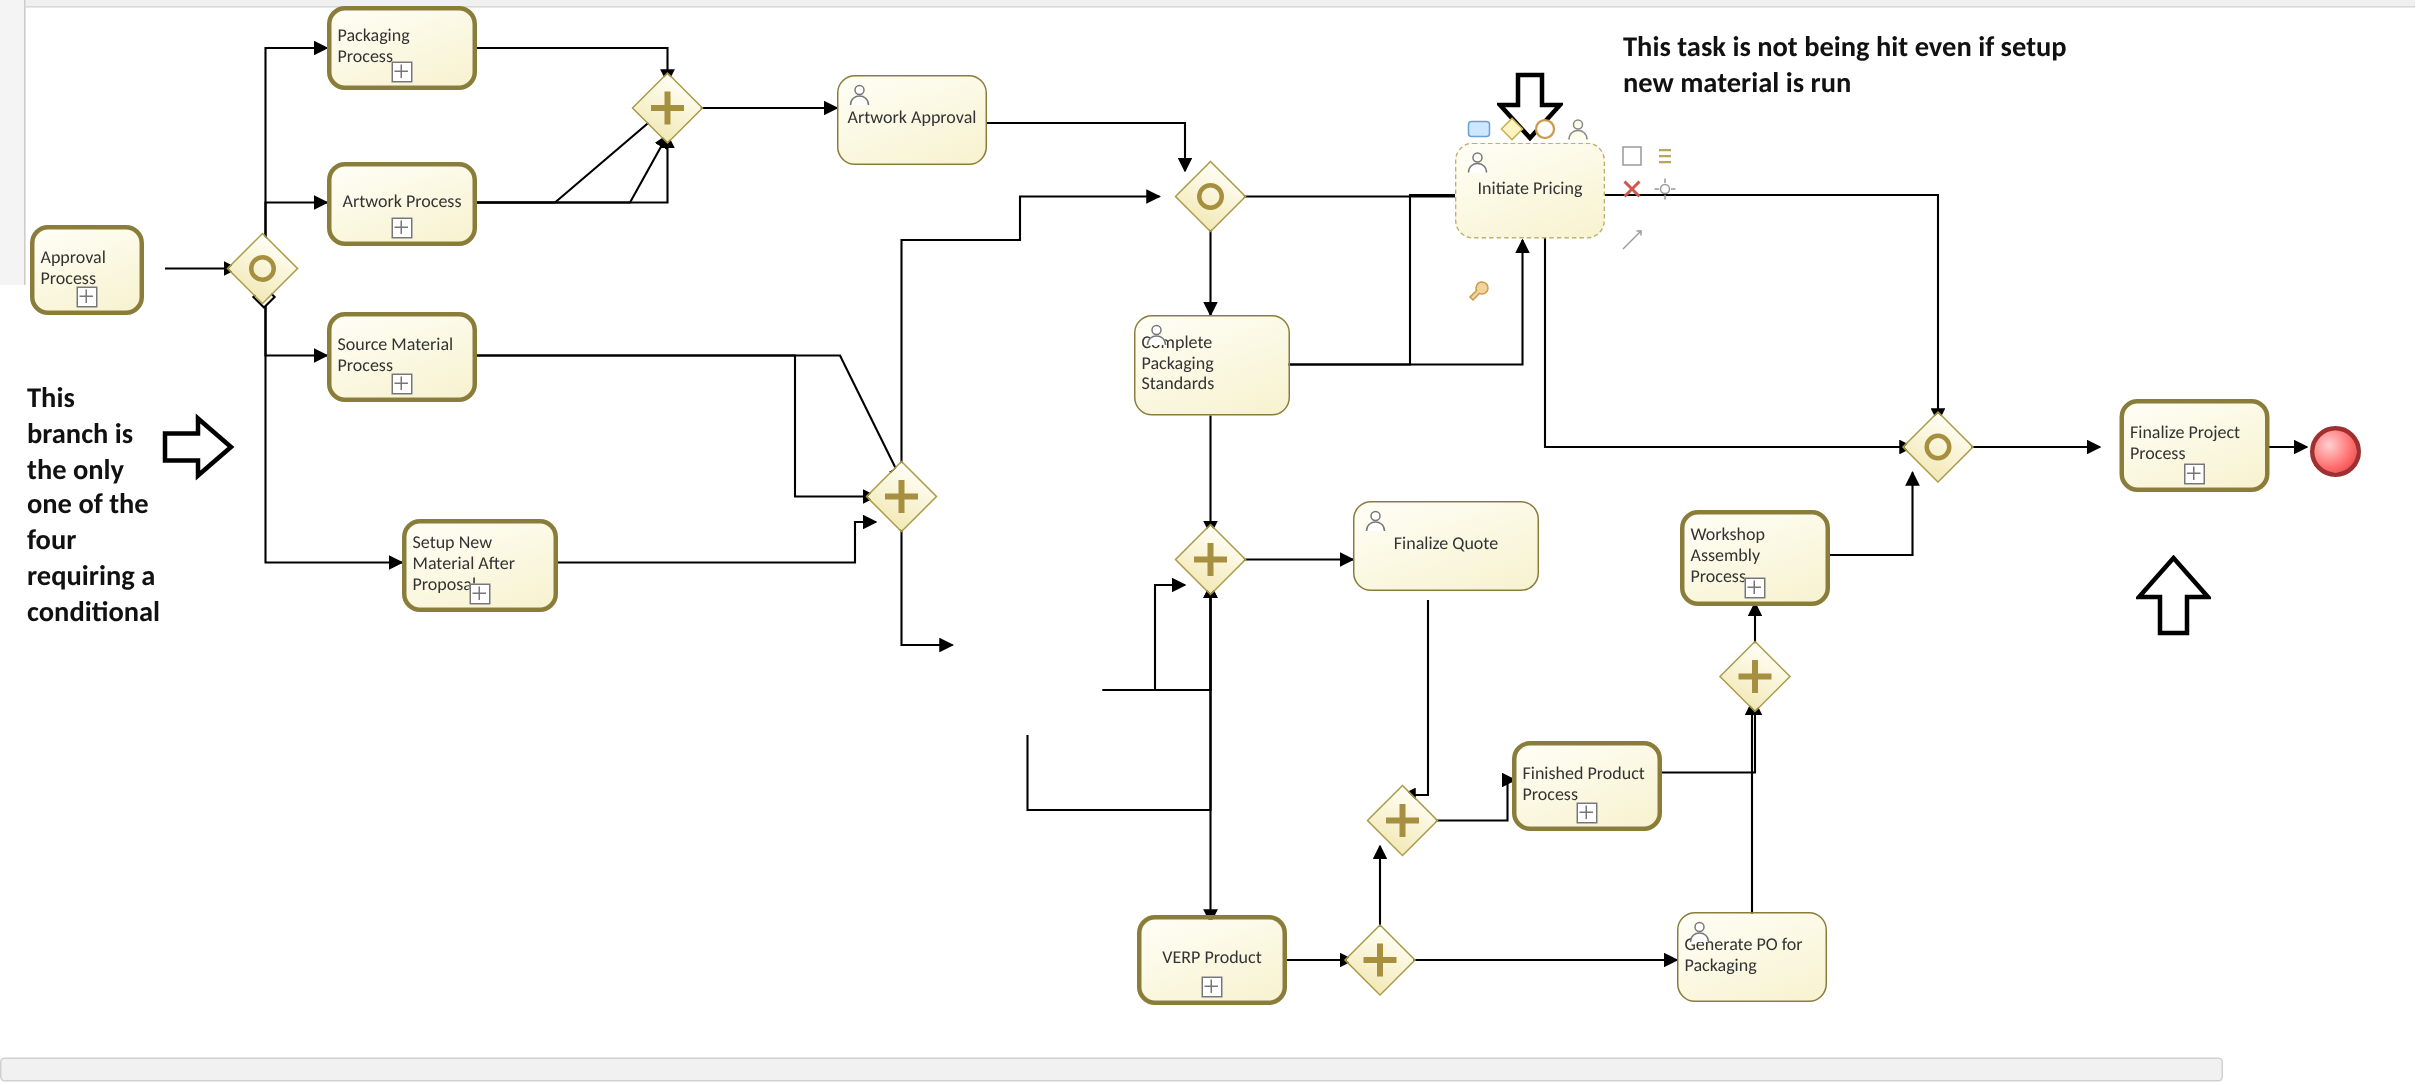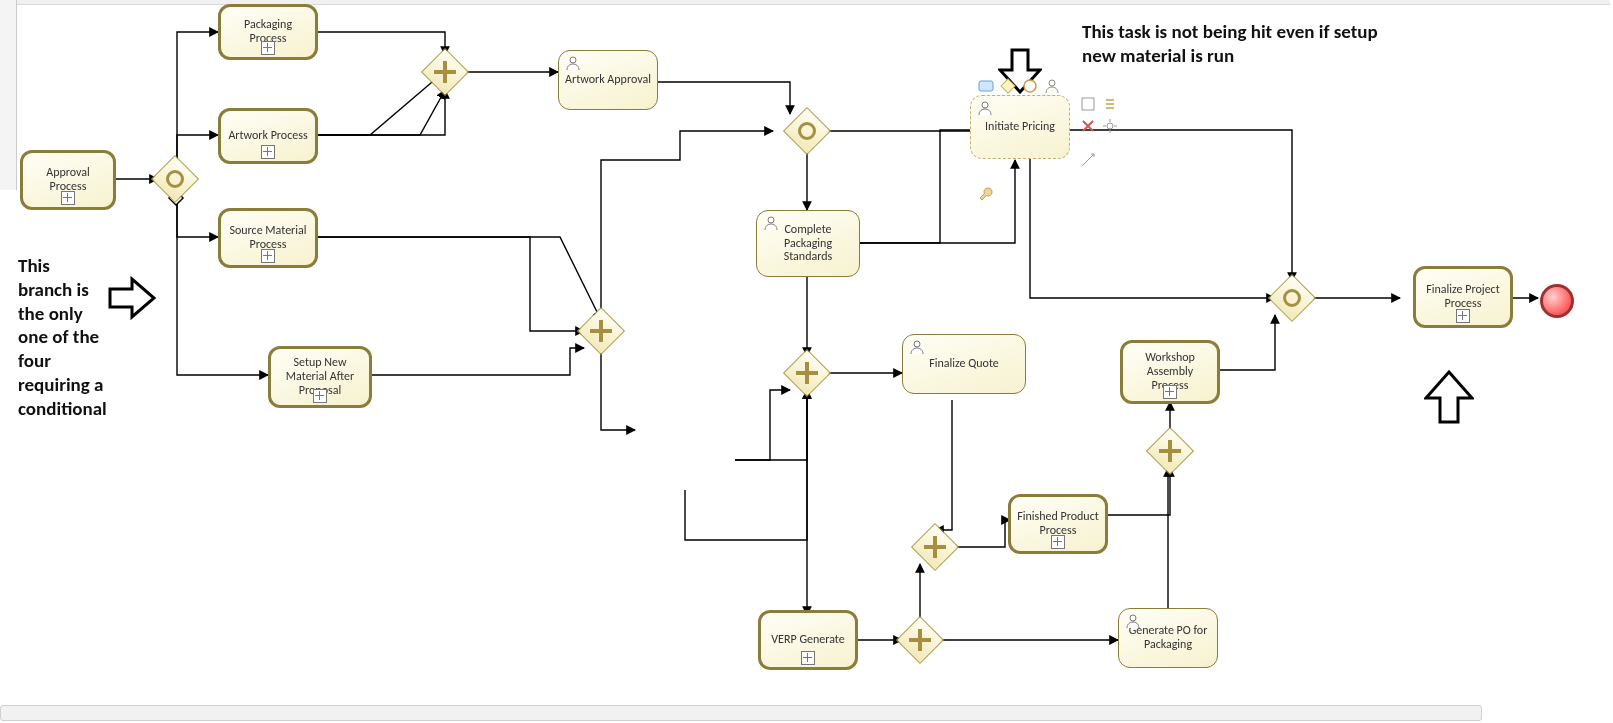--- a/index.html
+++ b/index.html
@@ -1,18 +1,18 @@
 <!DOCTYPE html>
 <html><head>
 <meta charset="utf-8">
 <style>
   html,body{margin:0;padding:0;width:1613px;height:723px;background:#fff;font-family:Calibri,Arial,sans-serif;overflow:hidden}
   .canvas{position:relative;width:1613px;height:723px}
   
-  .task{position:absolute;border:1.5px solid #8a7d3a;border-radius:12px;background:linear-gradient(160deg,#fffef6 0%,#f7f2cf 100%);font-size:12px;line-height:1.15;color:#333;display:flex;align-items:center;justify-content:center;text-align:center;padding:4px;box-sizing:border-box}
+  .task{position:absolute;border:1.5px solid #8a7d3a;border-radius:12px;background:linear-gradient(160deg,#fffef6 0%,#f7f2cf 100%);font-size:12px;line-height:1.15;color:#333;display:flex;align-items:center;justify-content:center;padding:4px;box-sizing:border-box}
   .task.thick{border-width:3px}
   .task.selected{border-style:dashed;border-color:#c0b070}
   .marker{position:absolute;bottom:2px;left:50%;transform:translateX(-50%);width:12px;height:12px;border:1px solid #777;background:#fff}
   .marker::before,.marker::after{content:"";position:absolute;background:#777}
   .marker::before{left:5px;top:1px;width:1px;height:9px}
   .marker::after{top:5px;left:1px;height:1px;width:9px}
   .user-icon{position:absolute;top:4px;left:6px;width:16px;height:16px}
   
   .gw{position:absolute;width:34px;height:34px}
   .gw .diamond{position:absolute;inset:0;transform:rotate(45deg);background:linear-gradient(160deg,#fffef6,#f2e9b6);border:1.5px solid #aa9a44}
@@ -116,21 +116,21 @@
       <path d="M1220 370 H1275 V315"></path>
 
       <path d="M1070 130 H1292 V281"></path>
 
       <path d="M1309 298 H1400"></path>
 
       <path d="M1500 298 H1538"></path>
     </g>
   </svg>
 
-  <div class="task thick" style="left:20px;top:150px;width:96px;height:60px">
+  <div class="task thick" style="left:20px;top:150px;width:76px;height:60px">
     <span>Approval Process</span>
     <span class="marker"></span>
   </div>
 
   <div class="task thick" style="left:218px;top:4px;width:100px;height:56px">
     <span>Packaging Process</span>
     <span class="marker"></span>
   </div>
 
   <div class="task thick" style="left:218px;top:108px;width:100px;height:56px">
@@ -180,21 +180,21 @@
       </svg>
     <span>Finalize Quote</span>
   </div>
 
   <div class="task thick" style="left:1008px;top:494px;width:100px;height:60px">
     <span>Finished Product Process</span>
     <span class="marker"></span>
   </div>
 
   <div class="task thick" style="left:758px;top:610px;width:100px;height:60px">
-    <span>VERP Generate</span>
+    <span>VERP Product</span>
     <span class="marker"></span>
   </div>
 
   <div class="task" style="left:1118px;top:608px;width:100px;height:60px">
     <svg class="user-icon" viewBox="0 0 16 16">
         <circle cx="8" cy="5" r="3" fill="#fff" stroke="#777"></circle>
         <path d="M2 15c0-4 3-6 6-6s6 2 6 6" fill="#fff" stroke="#777"></path>
       </svg>
     <span>Generate PO for Packaging</span>
   </div>

